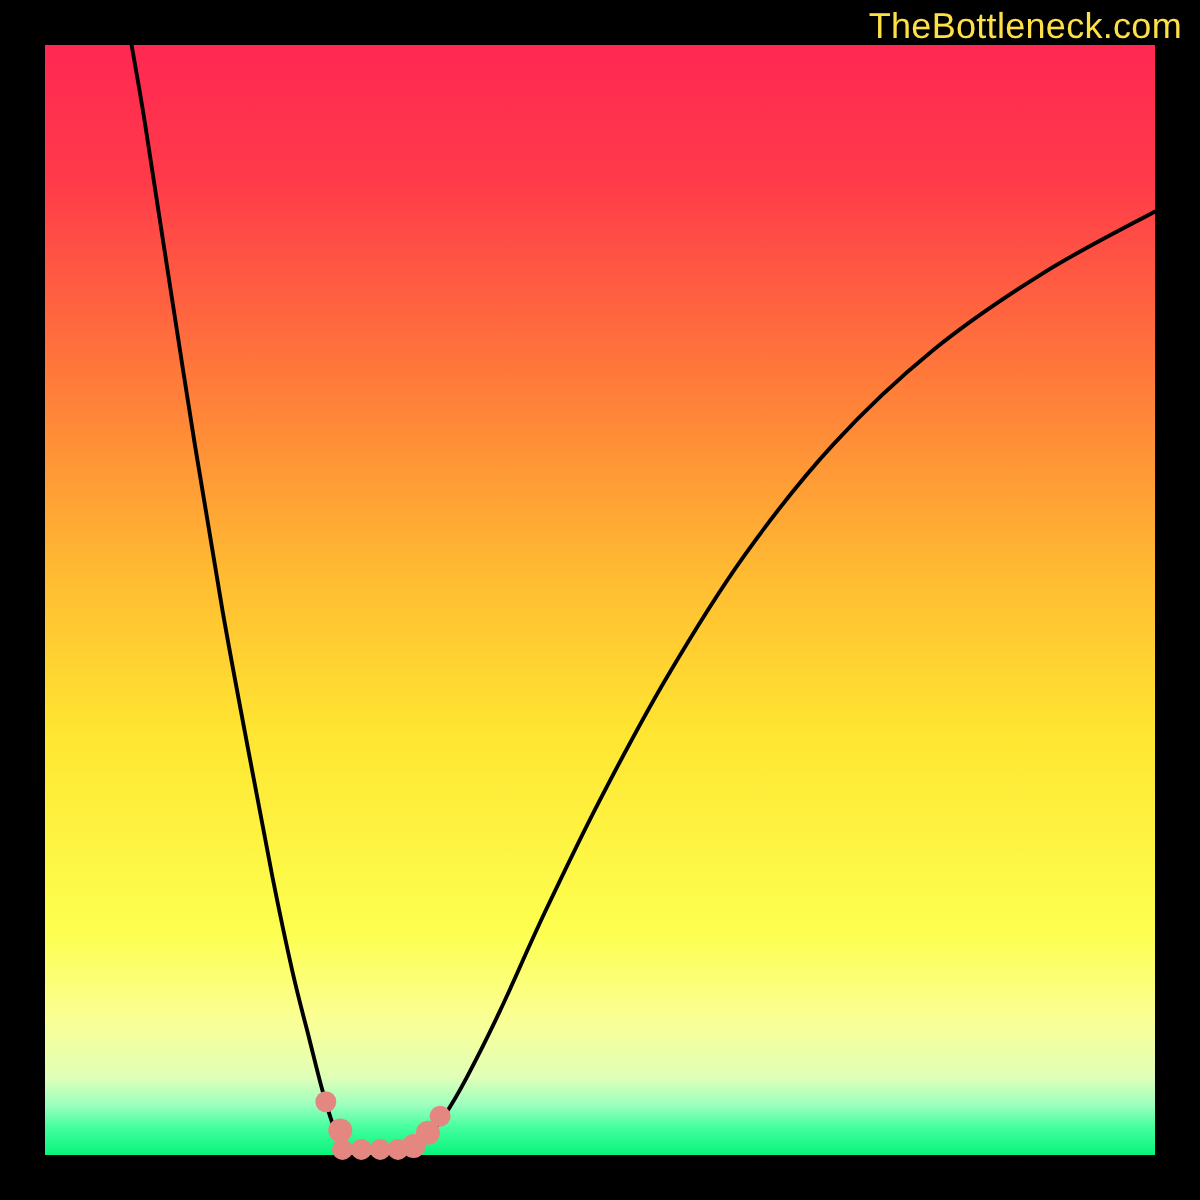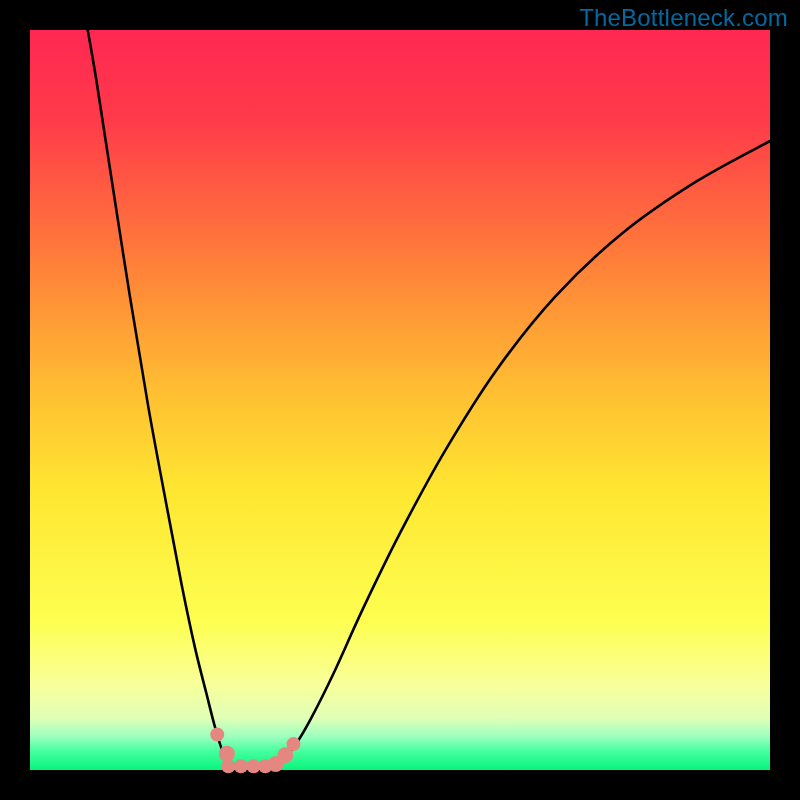--- a/index.html
+++ b/index.html
@@ -16,21 +16,21 @@
     height: 800px;
     background: #000;
   }
   .watermark {
     position: absolute;
     top: 4px;
     right: 12px;
     font-family: Arial, Helvetica, sans-serif;
     font-size: 24px;
     font-weight: 500;
-    color: #0369a1;
+    color: #fde047;
     letter-spacing: 0.2px;
     z-index: 10;
   }
   svg.plot {
     position: absolute;
     top: 0;
     left: 0;
     width: 800px;
     height: 800px;
   }

